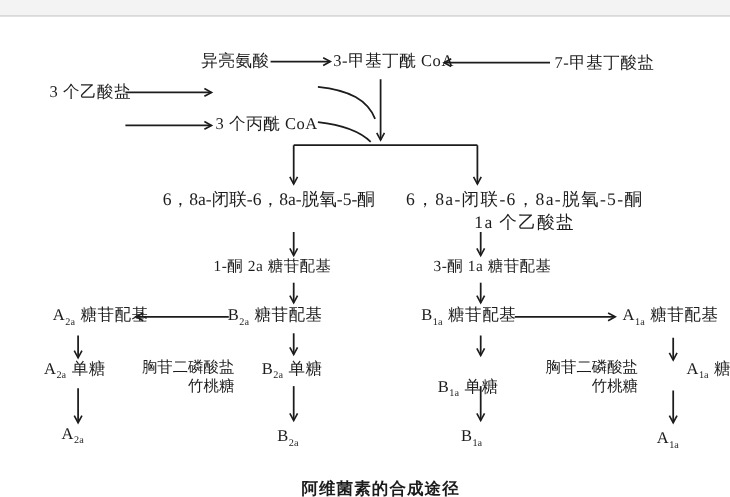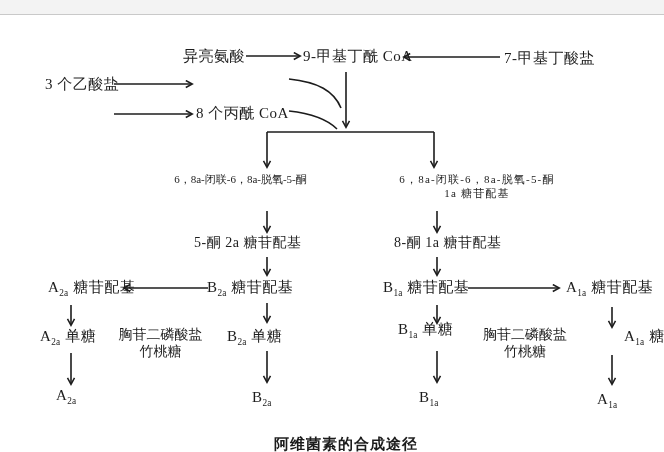--- a/index.html
+++ b/index.html
@@ -16,32 +16,32 @@
   #arrow-layer{position:absolute;left:0;top:0;width:664px;height:452px;}
   .lbl{
     position:absolute;
     font-size:15px;
     line-height:1.15;
     white-space:nowrap;
     letter-spacing:0.5px;
   }
   .block{
     position:absolute;
-    font-size:11px;
+    font-size:16px;
     line-height:1.3;
     text-align:center;
     white-space:nowrap;
   }
   .block .l2{white-space:nowrap;}
   .keto{font-size:14px;}
   .cof{
     position:absolute;
     font-size:14px;
     line-height:1.2;
-    text-align:center;
+    text-align:right;
     white-space:nowrap;
   }
   sub{font-size:0.62em;letter-spacing:0;}
   .rest{margin-left:5px;}
   .wide{letter-spacing:1.2px;}
   #title{
     position:absolute;
     left:146px;top:420px;width:400px;
     text-align:center;
     font-weight:bold;
@@ -82,48 +82,48 @@
       <line x1="437" y1="290" x2="437" y2="308" marker-end="url(#ah)"></line>
       <line x1="612" y1="292" x2="612" y2="312" marker-end="url(#ah)"></line>
       <line x1="71" y1="338" x2="71" y2="369" marker-end="url(#ah)"></line>
       <line x1="267" y1="336" x2="267" y2="367" marker-end="url(#ah)"></line>
       <line x1="437" y1="336" x2="437" y2="367" marker-end="url(#ah)"></line>
       <line x1="612" y1="340" x2="612" y2="369" marker-end="url(#ah)"></line>
     </g>
   </svg>
 
   <div class="lbl" style="left:183px;top:33px">异亮氨酸</div>
-  <div class="lbl" style="left:303px;top:33px">9-甲基丁酰 CoA</div>
+  <div class="lbl" style="left:303px;top:33px">3-甲基丁酰 CoA</div>
   <div class="lbl" style="left:504px;top:35px">7-甲基丁酸盐</div>
   <div class="lbl" style="left:45px;top:61px">3 个乙酸盐</div>
-  <div class="lbl" style="left:196px;top:90px">8 个丙酰 CoA</div>
+  <div class="lbl" style="left:196px;top:90px">3 个丙酰 CoA</div>
 
   <div class="block" style="left:148px;top:157px;width:185px">
     <div>6，8a-闭联-6，8a-脱氧-5-酮</div>
   </div>
   <div class="block wide" style="left:360px;top:157px;width:234px">
     <div>6，8a-闭联-6，8a-脱氧-5-酮</div>
-    <div class="l2">1a 糖苷配基</div>
+    <div class="l2">1a 个乙酸盐</div>
   </div>
 
-  <div class="lbl keto" style="left:194px;top:220px">5-酮 2a 糖苷配基</div>
-  <div class="lbl keto" style="left:394px;top:220px">8-酮 1a 糖苷配基</div>
+  <div class="lbl keto" style="left:194px;top:220px">1-酮 2a 糖苷配基</div>
+  <div class="lbl keto" style="left:394px;top:220px">3-酮 1a 糖苷配基</div>
 
   <div class="lbl" style="left:48px;top:264px"><span>A</span><sub>2a</sub><span class="rest">糖苷配基</span></div>
   <div class="lbl" style="left:207px;top:264px"><span>B</span><sub>2a</sub><span class="rest">糖苷配基</span></div>
   <div class="lbl" style="left:383px;top:264px"><span>B</span><sub>1a</sub><span class="rest">糖苷配基</span></div>
   <div class="lbl" style="left:566px;top:264px"><span>A</span><sub>1a</sub><span class="rest">糖苷配基</span></div>
 
   <div class="lbl" style="left:40px;top:313px"><span>A</span><sub>2a</sub><span class="rest">单糖</span></div>
   <div class="cof" style="left:108px;top:312px;width:105px">
     <div>胸苷二磷酸盐</div>
     <div>竹桃糖</div>
   </div>
-  <div class="lbl" style="left:227px;top:313px"><span>B</span><sub>2a</sub><span class="rest">单糖</span></div>
-  <div class="lbl" style="left:398px;top:306px"><span>B</span><sub>1a</sub><span class="rest">单糖</span></div>
+  <div class="lbl" style="left:238px;top:313px"><span>B</span><sub>2a</sub><span class="rest">单糖</span></div>
+  <div class="lbl" style="left:398px;top:329px"><span>B</span><sub>1a</sub><span class="rest">单糖</span></div>
   <div class="cof" style="left:470px;top:312px;width:110px">
     <div>胸苷二磷酸盐</div>
     <div>竹桃糖</div>
   </div>
   <div class="lbl" style="left:624px;top:313px"><span>A</span><sub>1a</sub><span class="rest">糖</span></div>
 
   <div class="lbl" style="left:56px;top:372px"><span>A</span><sub>2a</sub></div>
   <div class="lbl" style="left:252px;top:374px"><span>B</span><sub>2a</sub></div>
   <div class="lbl" style="left:419px;top:374px"><span>B</span><sub>1a</sub></div>
   <div class="lbl" style="left:597px;top:376px"><span>A</span><sub>1a</sub></div>

